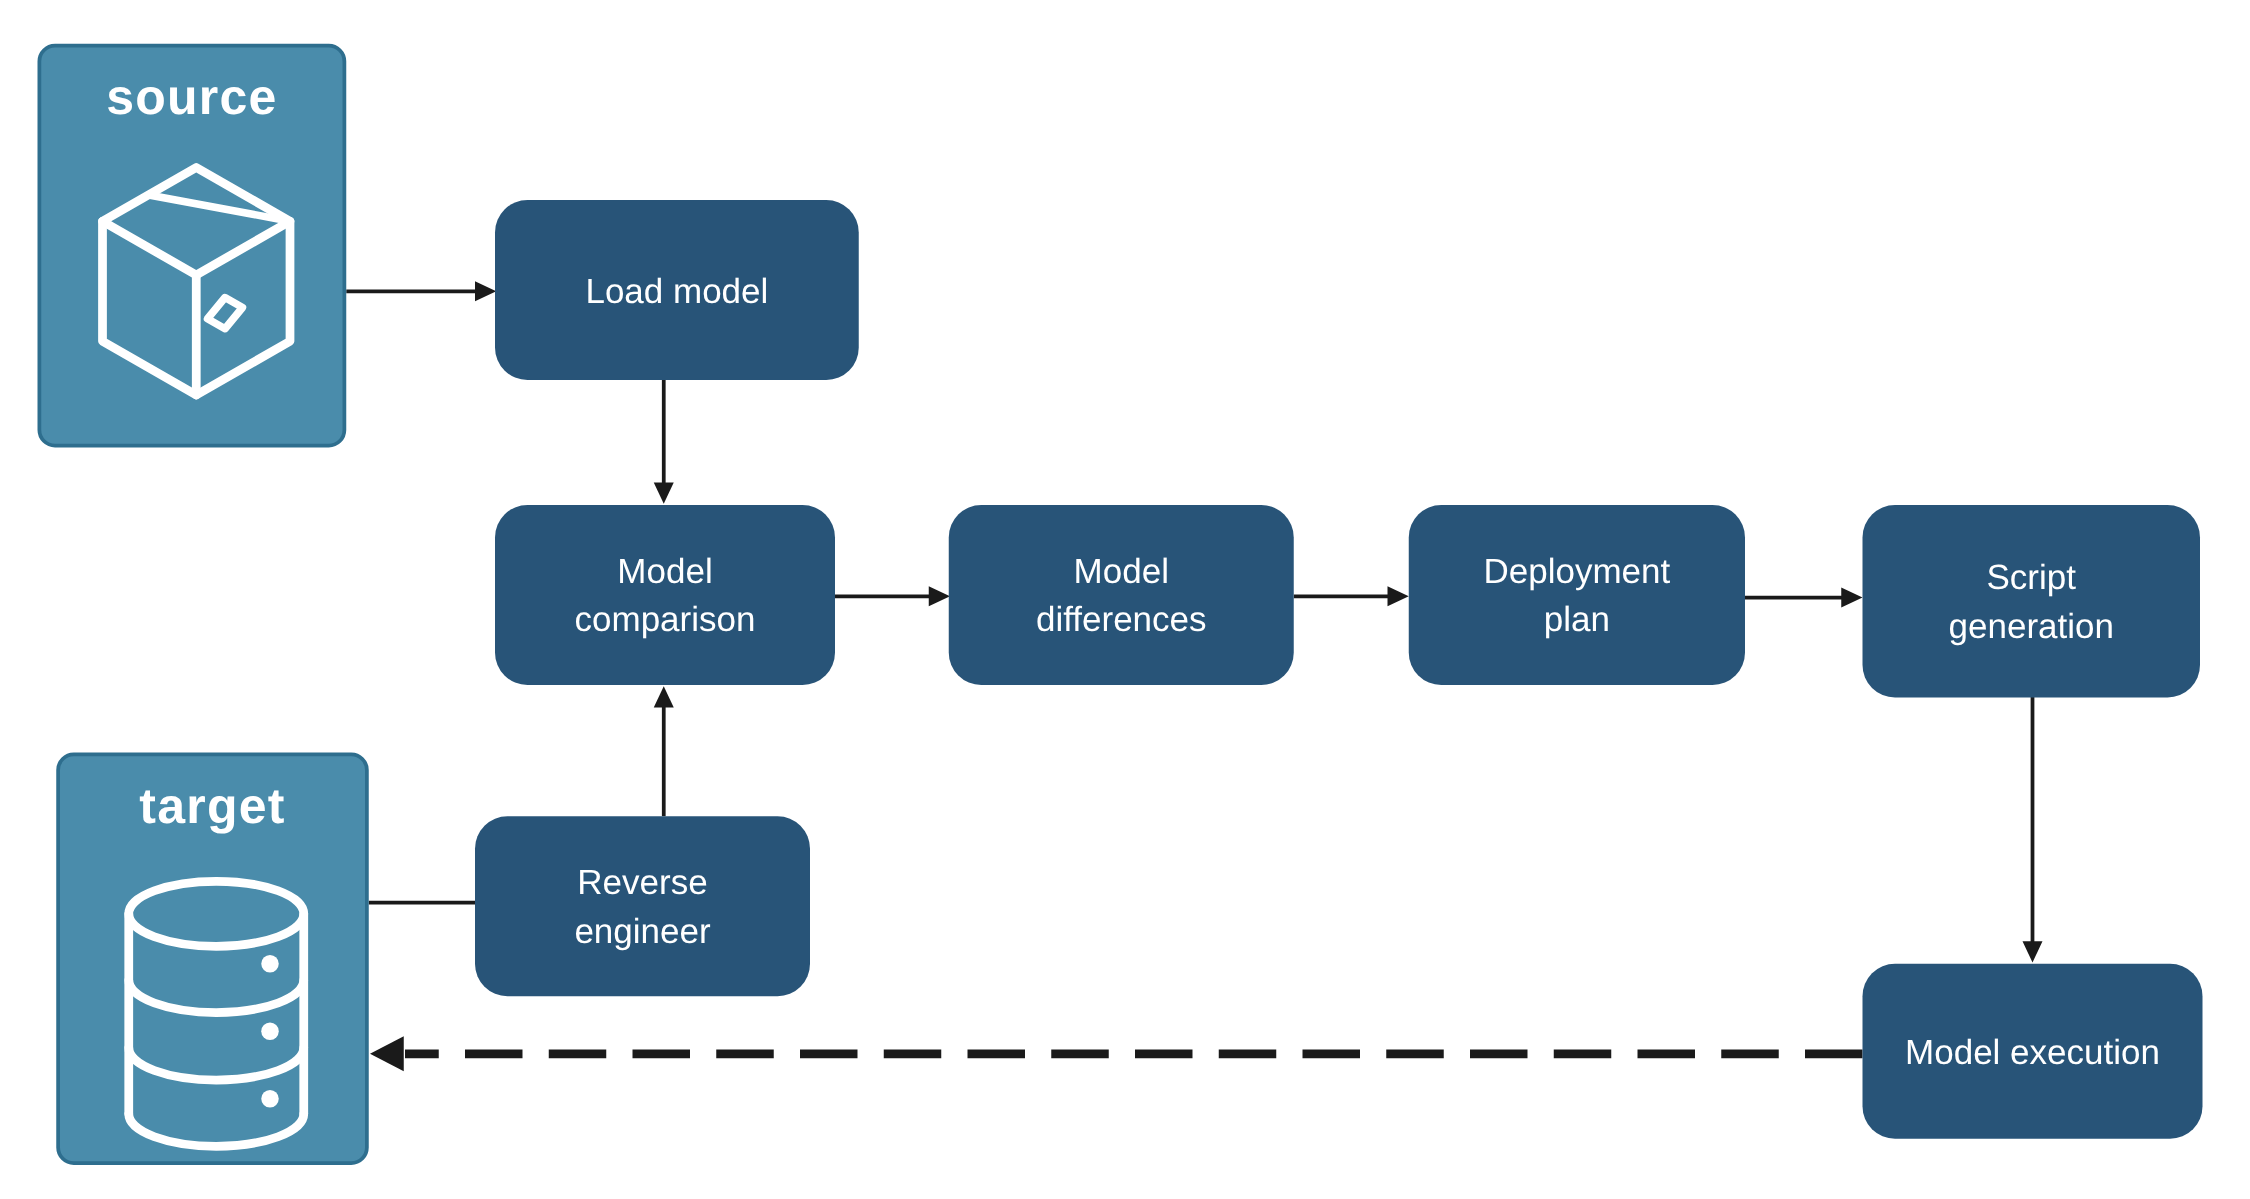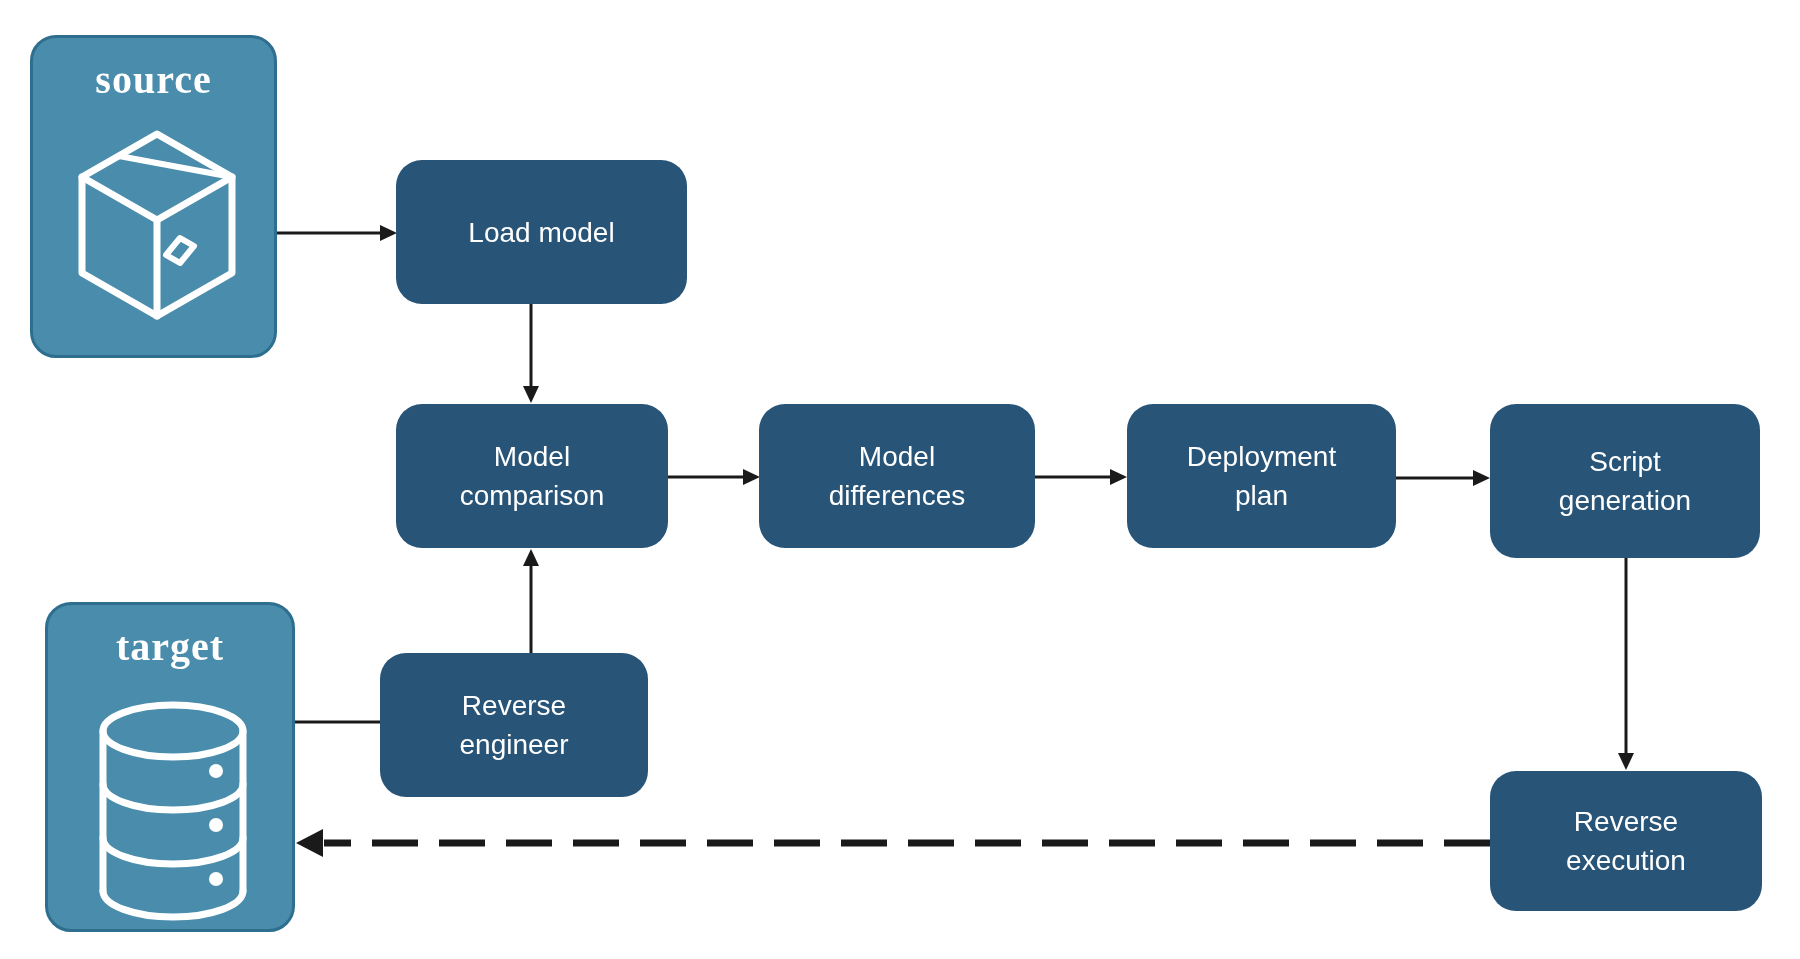--- a/index.html
+++ b/index.html
@@ -30,24 +30,23 @@
     text-align: center;
     font-size: 28px;
     line-height: 39px;
     padding: 0 30px;
     box-sizing: border-box;
   }
   .endpoint {
     position: absolute;
     background: var(--endpoint-fill, #4a8cab);
     border: 3px solid var(--endpoint-border, #2e6e8e);
-    border-radius: 26px;
+    border-radius: 14px;
     box-sizing: border-box;
     color: var(--endpoint-text, #ffffff);
-    font-family: Liberation Serif, serif;
   }
   .endpoint .elabel {
     margin-top: 18px;
     text-align: center;
     font-size: 40px;
     font-weight: bold;
     letter-spacing: 1px;
   }
   .endpoint svg { position: absolute; }
   .icon-stroke {
@@ -159,16 +158,16 @@
 
   <div class="process" style="left:1490px; top:404px; width:270px; height:154px;">
     <span>Script generation</span>
   </div>
 
   <div class="process" style="left:380px; top:653px; width:268px; height:144px;">
     <span>Reverse engineer</span>
   </div>
 
   <div class="process" style="left:1490px; top:771px; width:272px; height:140px;">
-    <span>Reverse execution</span>
+    <span>Model execution</span>
   </div>
 
 </div>
 
 </body></html>

